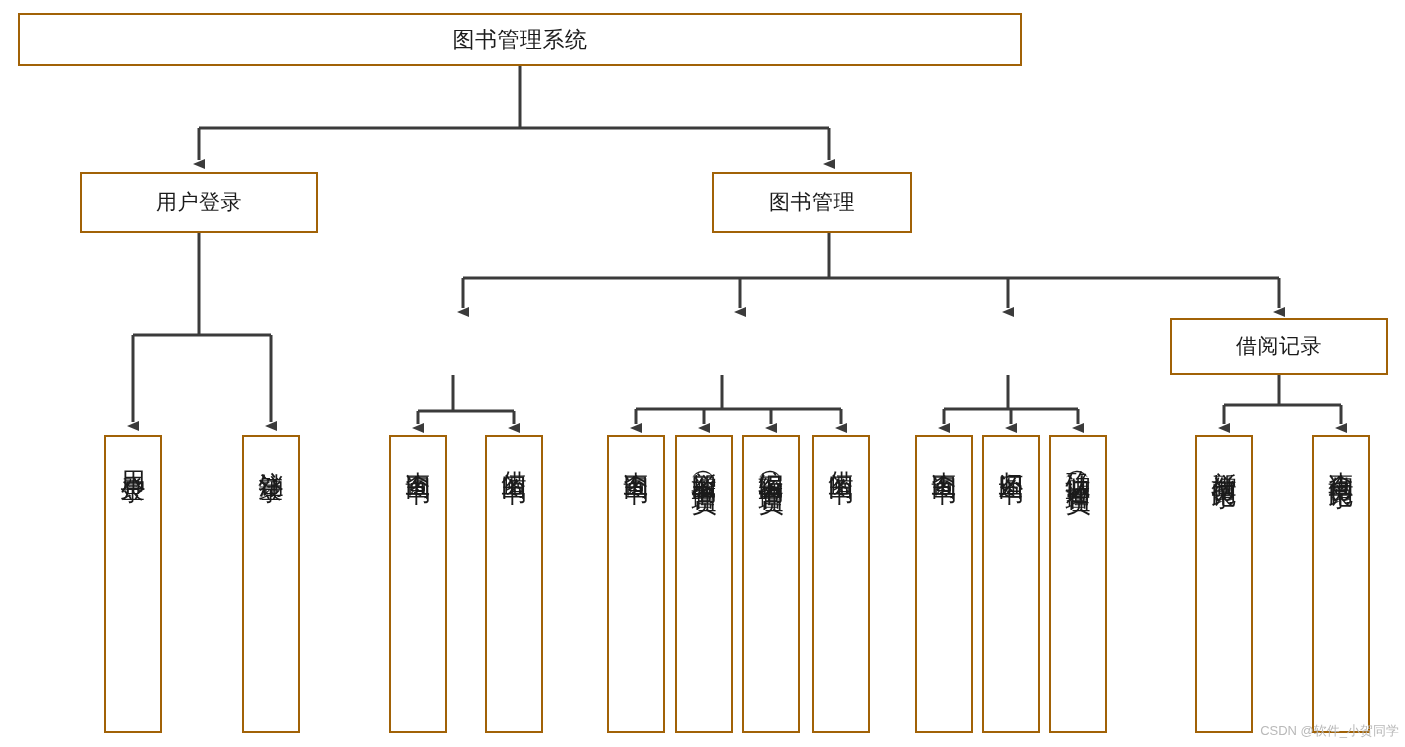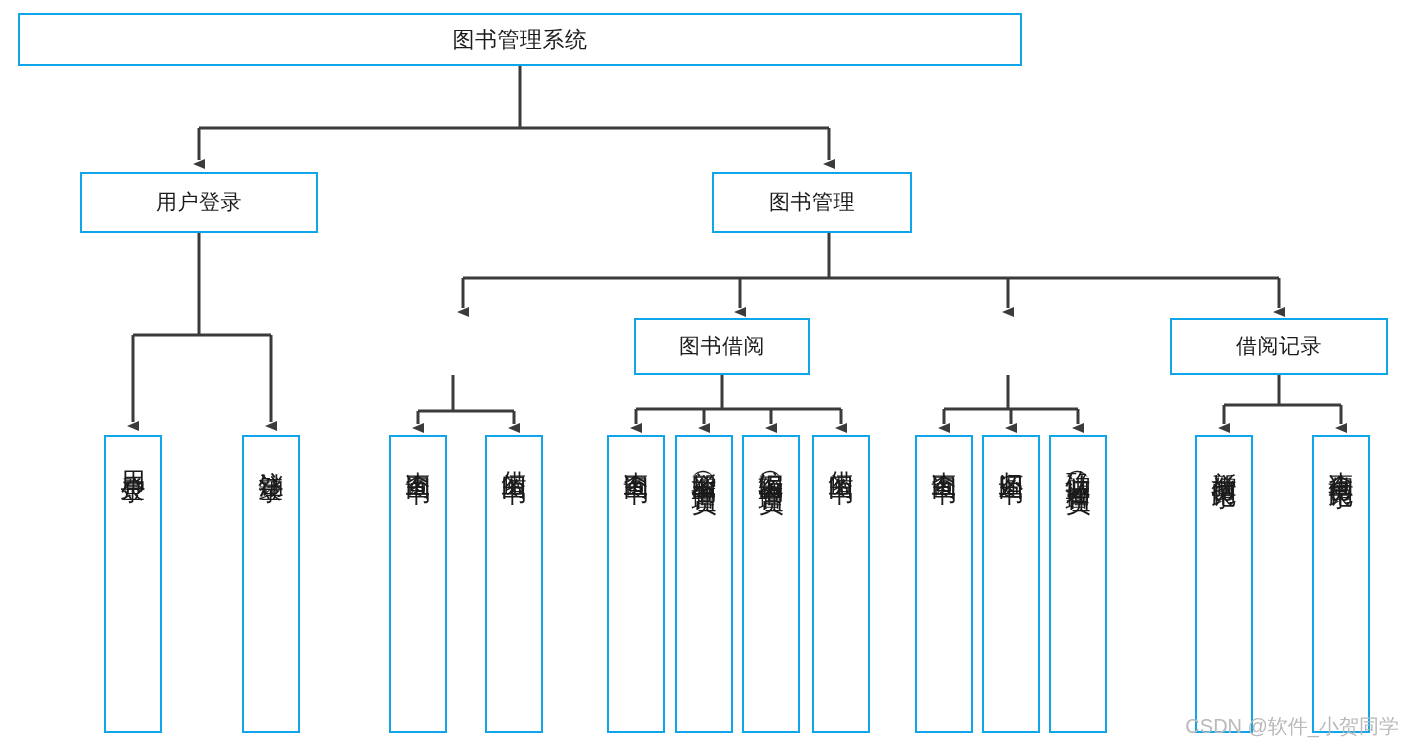--- a/index.html
+++ b/index.html
@@ -21,21 +21,21 @@
   svg#edges {
     position: absolute;
     left: 0;
     top: 0;
     width: 1405px;
     height: 747px;
   }
   .node {
     position: absolute;
     box-sizing: border-box;
-    border: 2px solid #0ea5e9;
+    border: 2px solid #a16207;
     background: #ffffff;
     display: flex;
     align-items: center;
     justify-content: center;
     color: #1b1b1b;
     z-index: 2;
   }
   .node .label {
     display: block;
     text-align: center;
@@ -61,21 +61,21 @@
     text-orientation: upright;
     font-size: 25px;
     line-height: 1.0;
     letter-spacing: 3px;
     white-space: nowrap;
   }
   #watermark {
     position: absolute;
     right: 6px;
     bottom: 7px;
-    font-size: 20px;
+    font-size: 13px;
     color: #b9b9b9;
     z-index: 5;
     white-space: nowrap;
     pointer-events: none;
   }
 </style>
 </head>
 <body>
 
 <div id="canvas">
@@ -134,23 +134,20 @@
     <span class="label">图书管理系统</span>
   </div>
 
   <div class="node horiz" style="left:80px; top:172px; width:238px; height:61px;">
     <span class="label">用户登录</span>
   </div>
   <div class="node horiz" style="left:712px; top:172px; width:200px; height:61px;">
     <span class="label">图书管理</span>
   </div>
 
-  <div class="node horiz" style="left:634px; top:318px; width:176px; height:57px;">
-    <span class="label">图书借阅</span>
-  </div>
   <div class="node horiz" style="left:1170px; top:318px; width:218px; height:57px;">
     <span class="label">借阅记录</span>
   </div>
 
   <div class="node vert" style="left:104px; top:435px; width:58px; height:298px;">
     <span class="label">用户登录</span>
   </div>
   <div class="node vert" style="left:242px; top:435px; width:58px; height:298px;">
     <span class="label">注销登录</span>
   </div>

